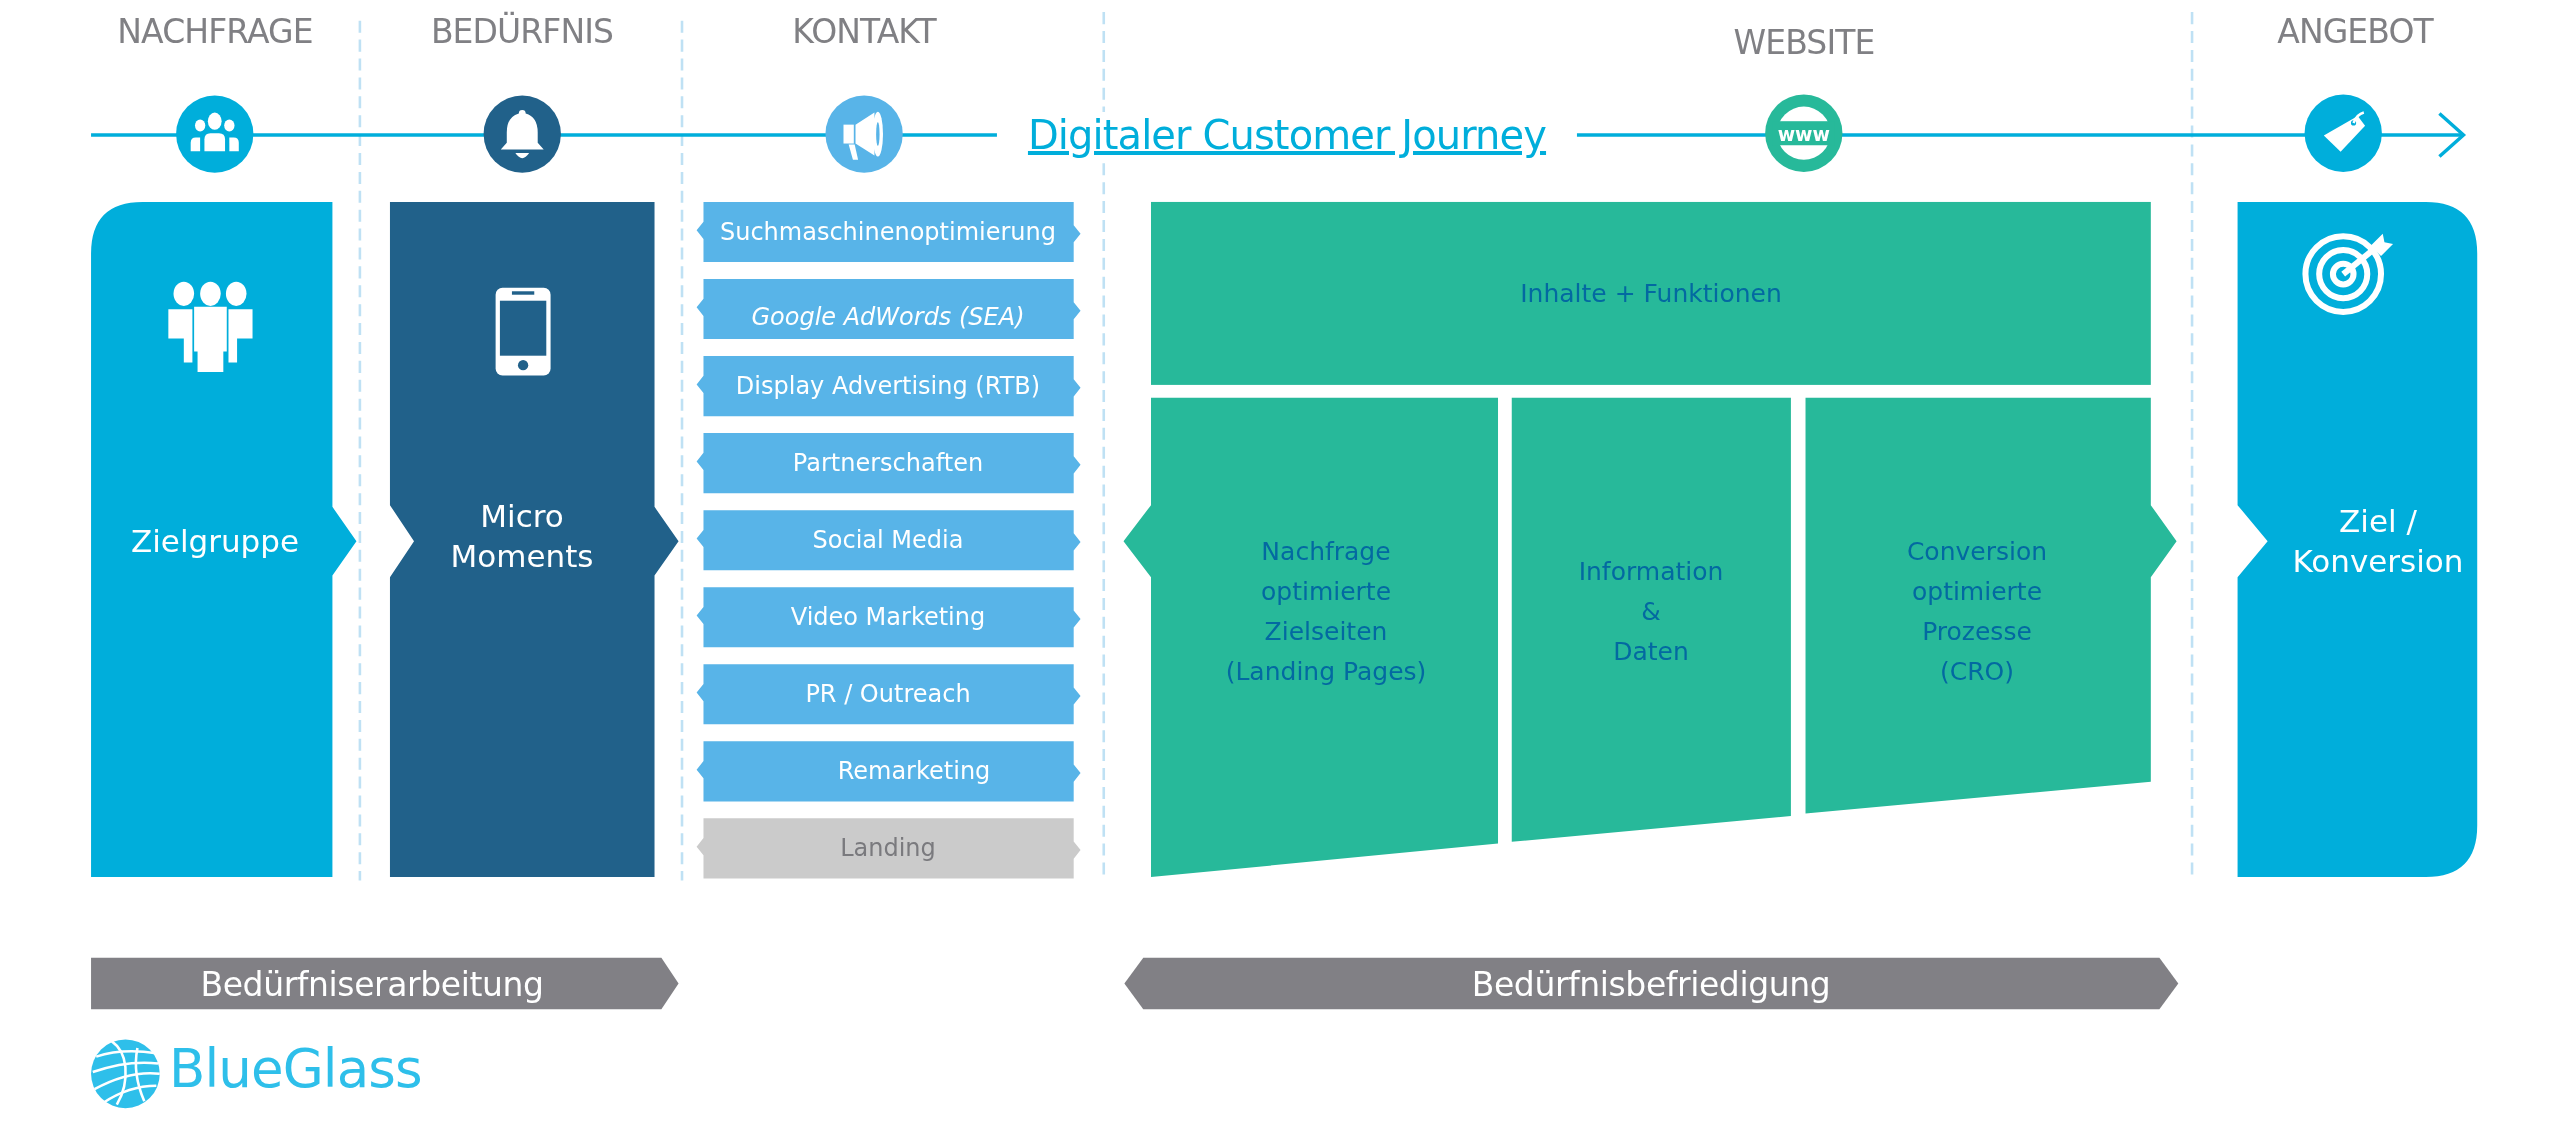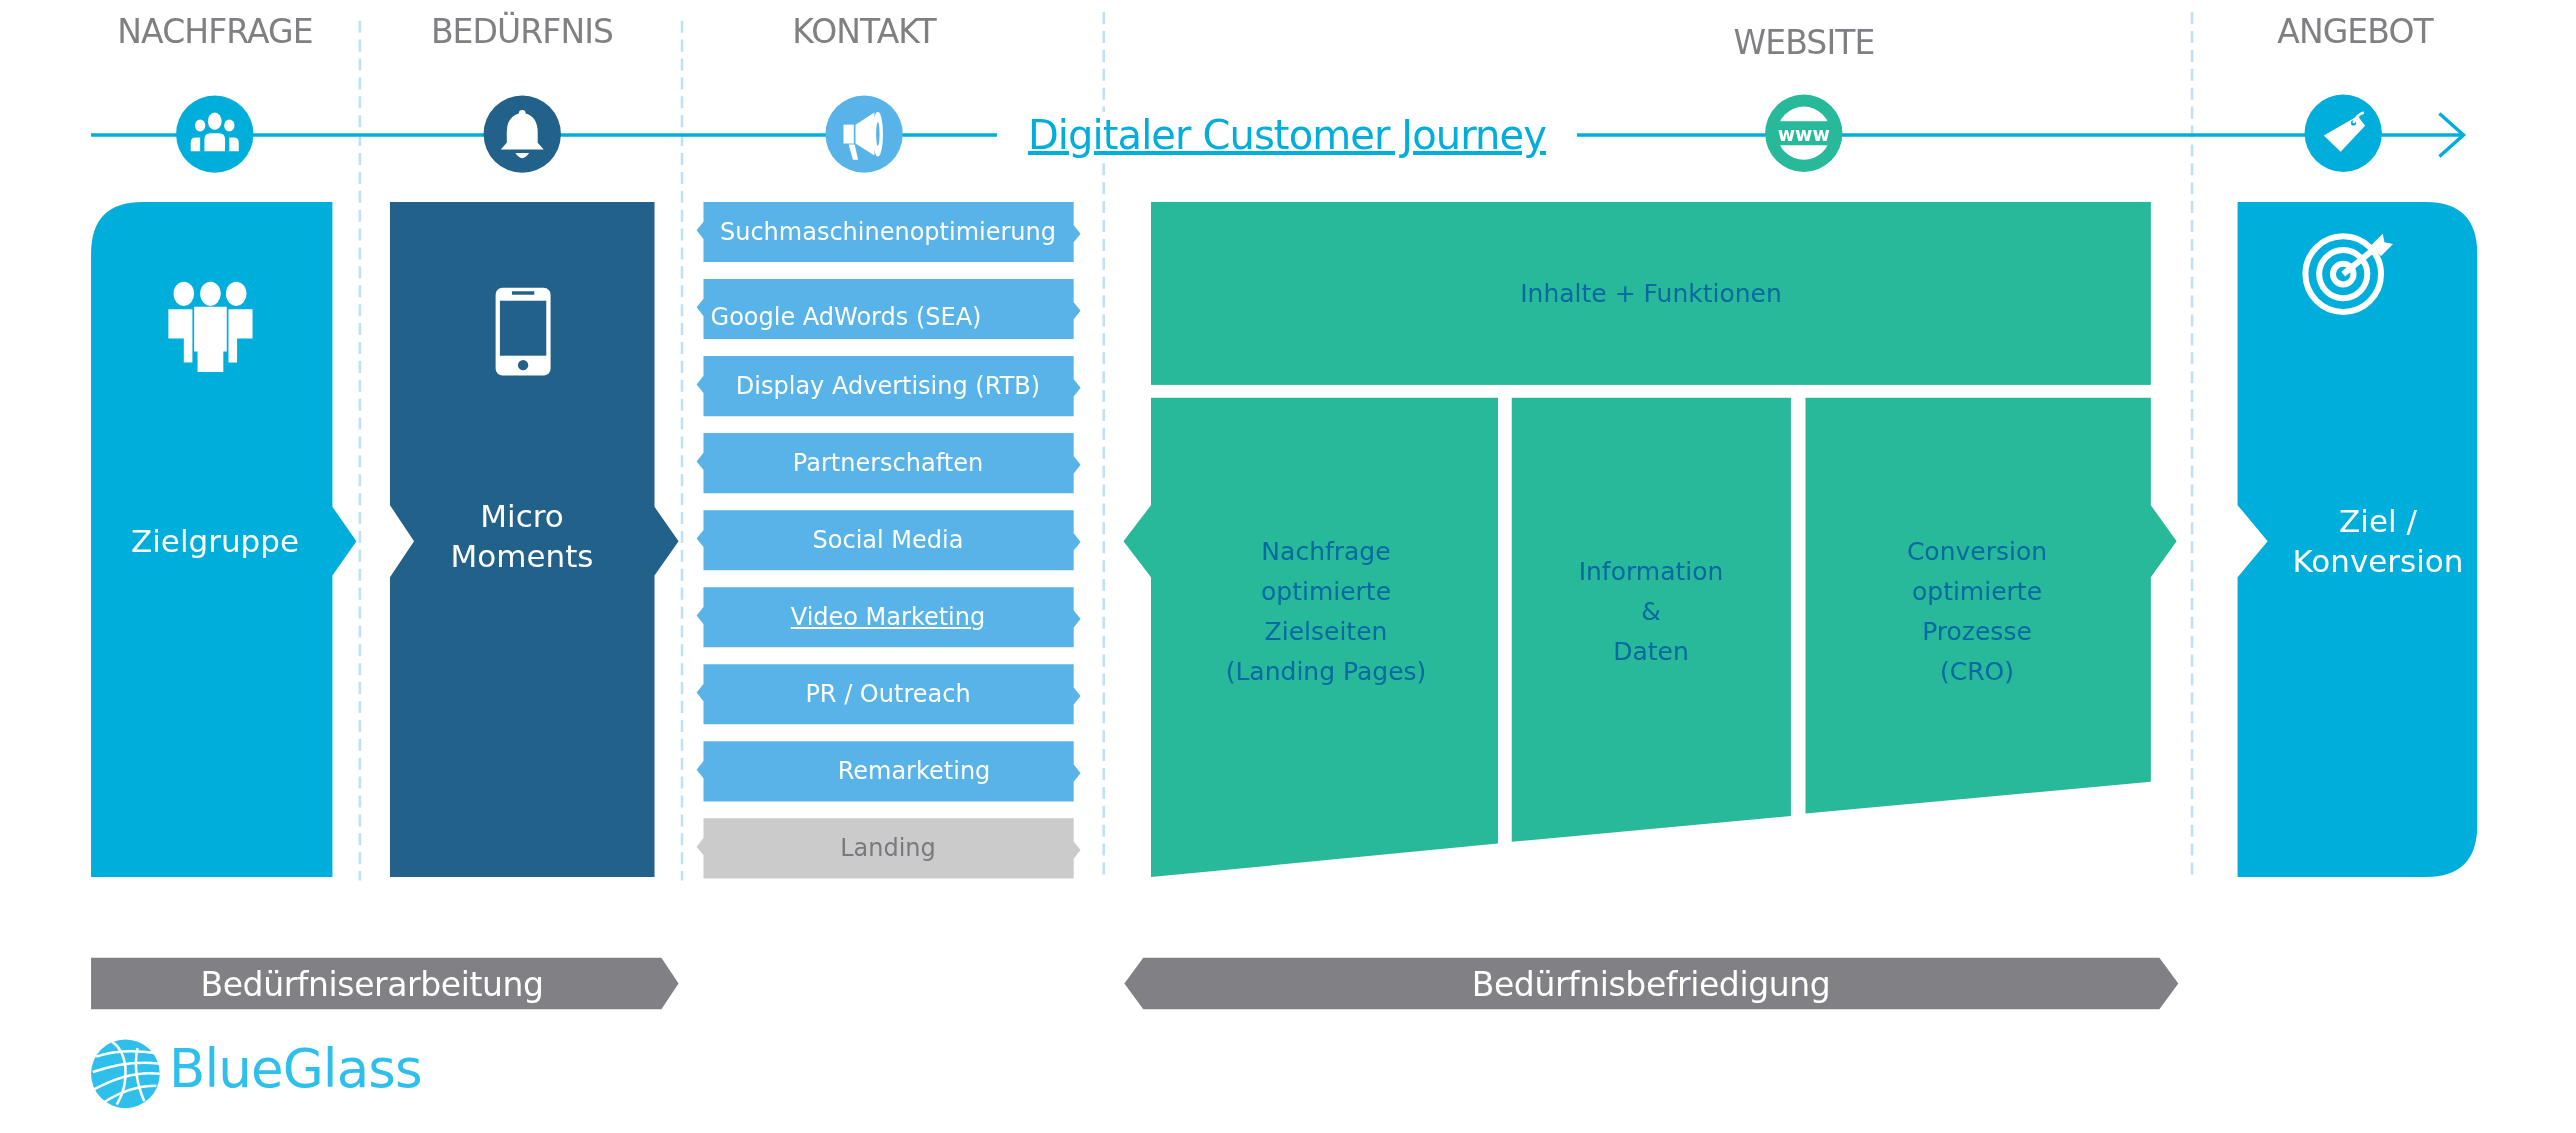--- a/index.html
+++ b/index.html
@@ -150,25 +150,25 @@
     <div>Micro</div>
     <div>Moments</div>
   </div>
   <div class="t colLabel" style="left:2378px; top:541px;">
     <div>Ziel /</div>
     <div>Konversion</div>
   </div>
 
   <div id="contact-labels">
       <div class="contact" style="left: 703px; top: 202px; width: 370px; height: 60px;">Suchmaschinenoptimierung</div>
-      <div class="contact" style="left: 661px; top: 279px; width: 370px; height: 76px;">Google AdWords (SEA)</div>
+      <div class="contact" style="left: 703px; top: 279px; width: 370px; height: 76px; font-style: italic;">Google AdWords (SEA)</div>
       <div class="contact" style="left: 703px; top: 356px; width: 370px; height: 60px;">Display Advertising (RTB)</div>
       <div class="contact" style="left: 703px; top: 433px; width: 370px; height: 60px;">Partnerschaften</div>
       <div class="contact" style="left: 703px; top: 510px; width: 370px; height: 60px;">Social Media</div>
-      <div class="contact" style="left: 703px; top: 587px; width: 370px; height: 60px; text-decoration: underline;">Video Marketing</div>
+      <div class="contact" style="left: 703px; top: 587px; width: 370px; height: 60px;">Video Marketing</div>
       <div class="contact" style="left: 703px; top: 664px; width: 370px; height: 60px;">PR / Outreach</div>
       <div class="contact" style="left: 729px; top: 741px; width: 370px; height: 60px;">Remarketing</div>
       <div class="contact offline" style="left: 703px; top: 818px; width: 370px; height: 60px;">Landing</div>
     </div>
 
   <div class="t siteLabel" style="left:1651px; top:294px;">Inhalte + Funktionen</div>
   <div class="t siteLabel" style="left:1326px; top:612px;">
     <div>Nachfrage</div>
     <div>optimierte</div>
     <div>Zielseiten</div>

